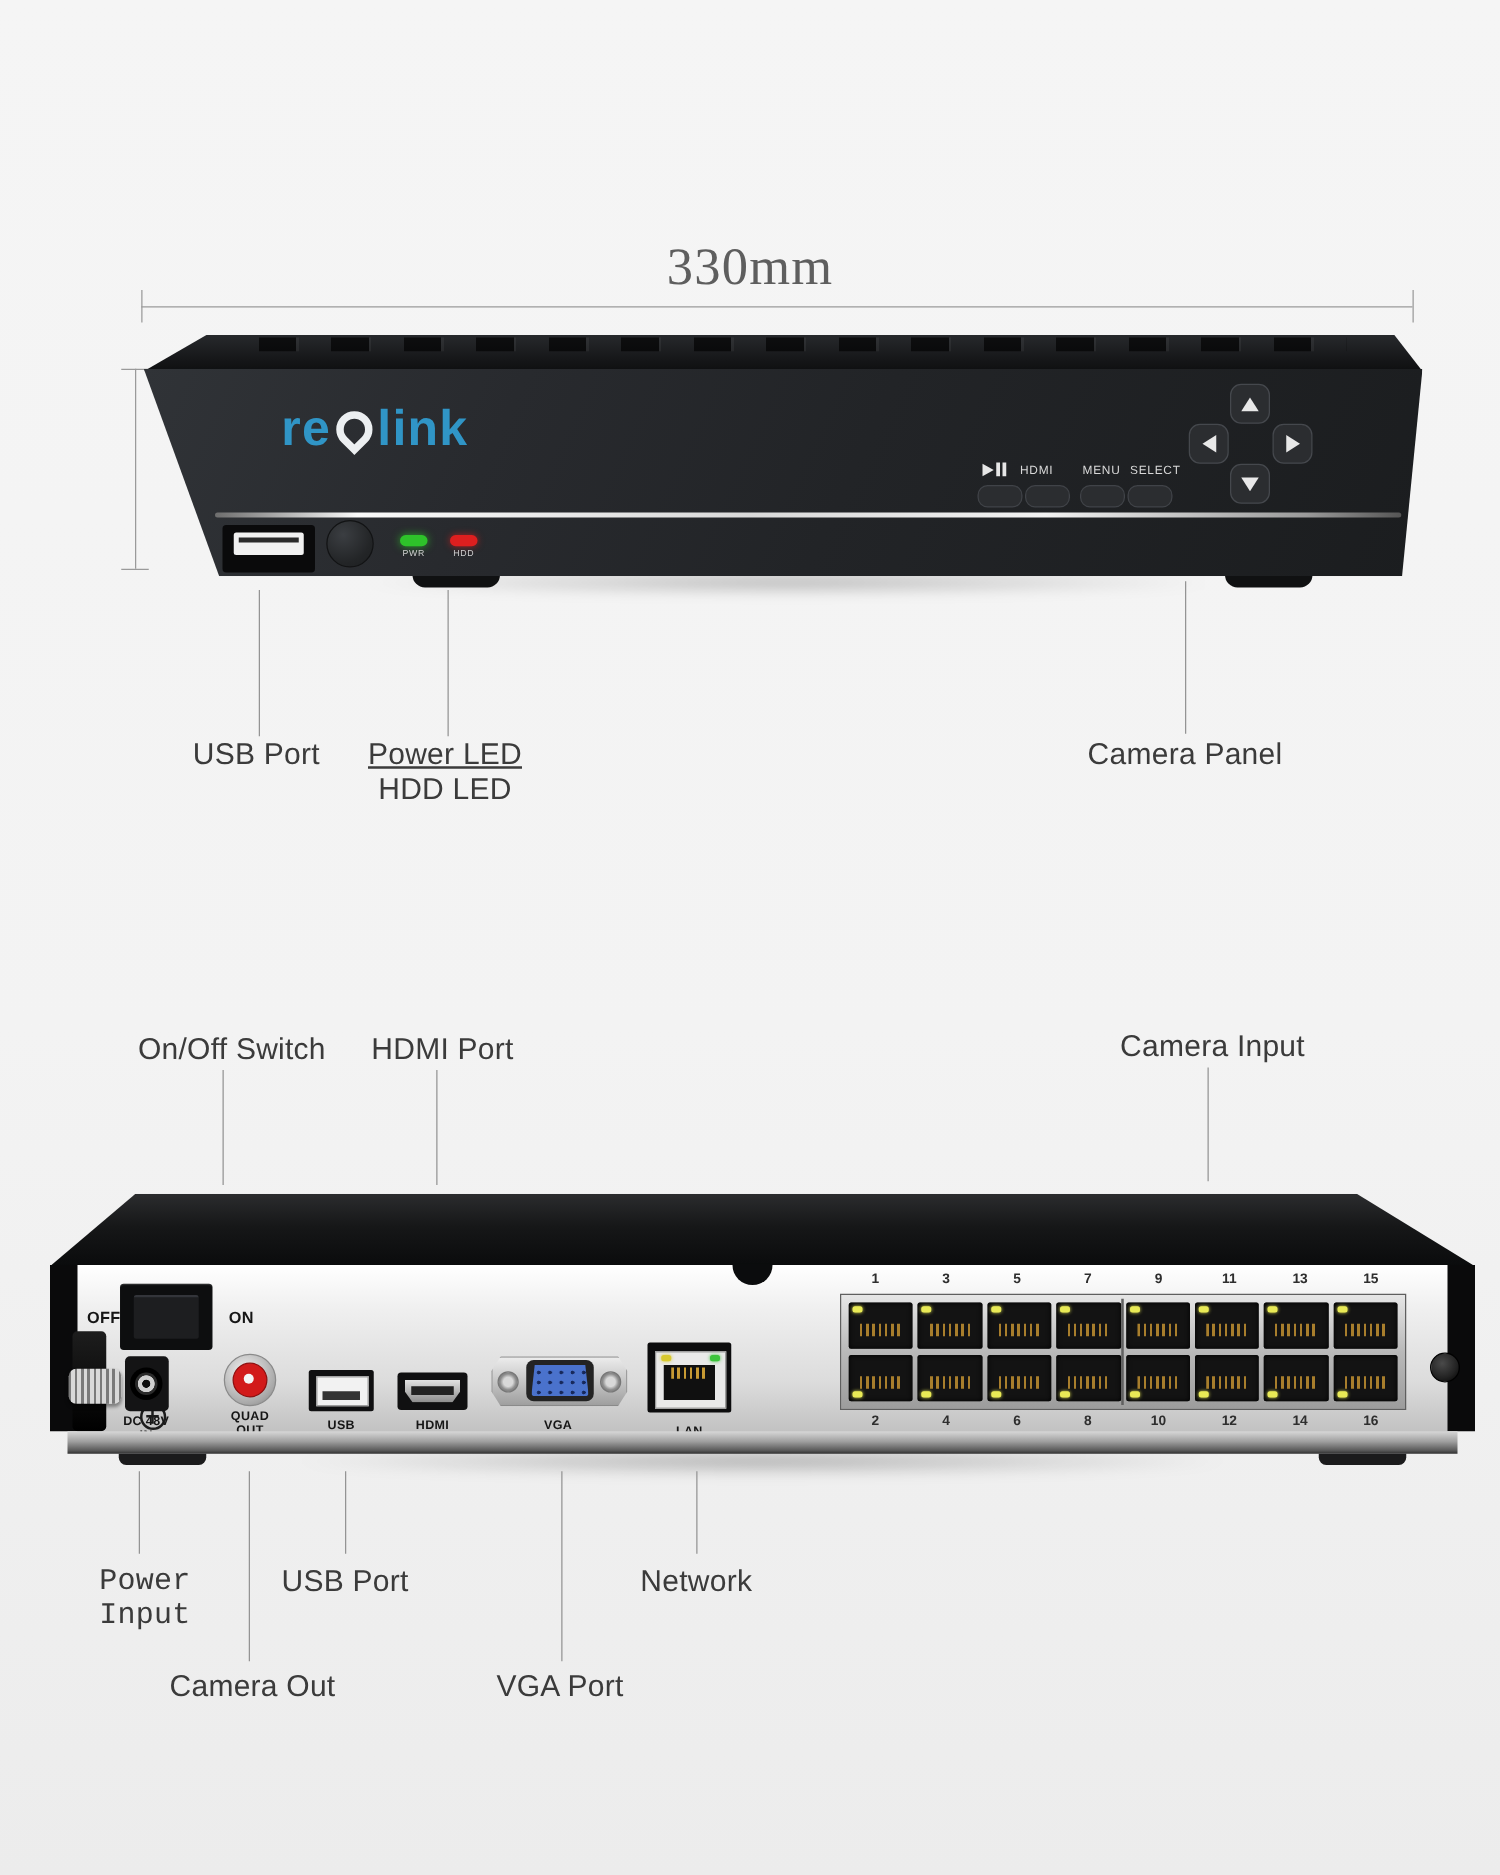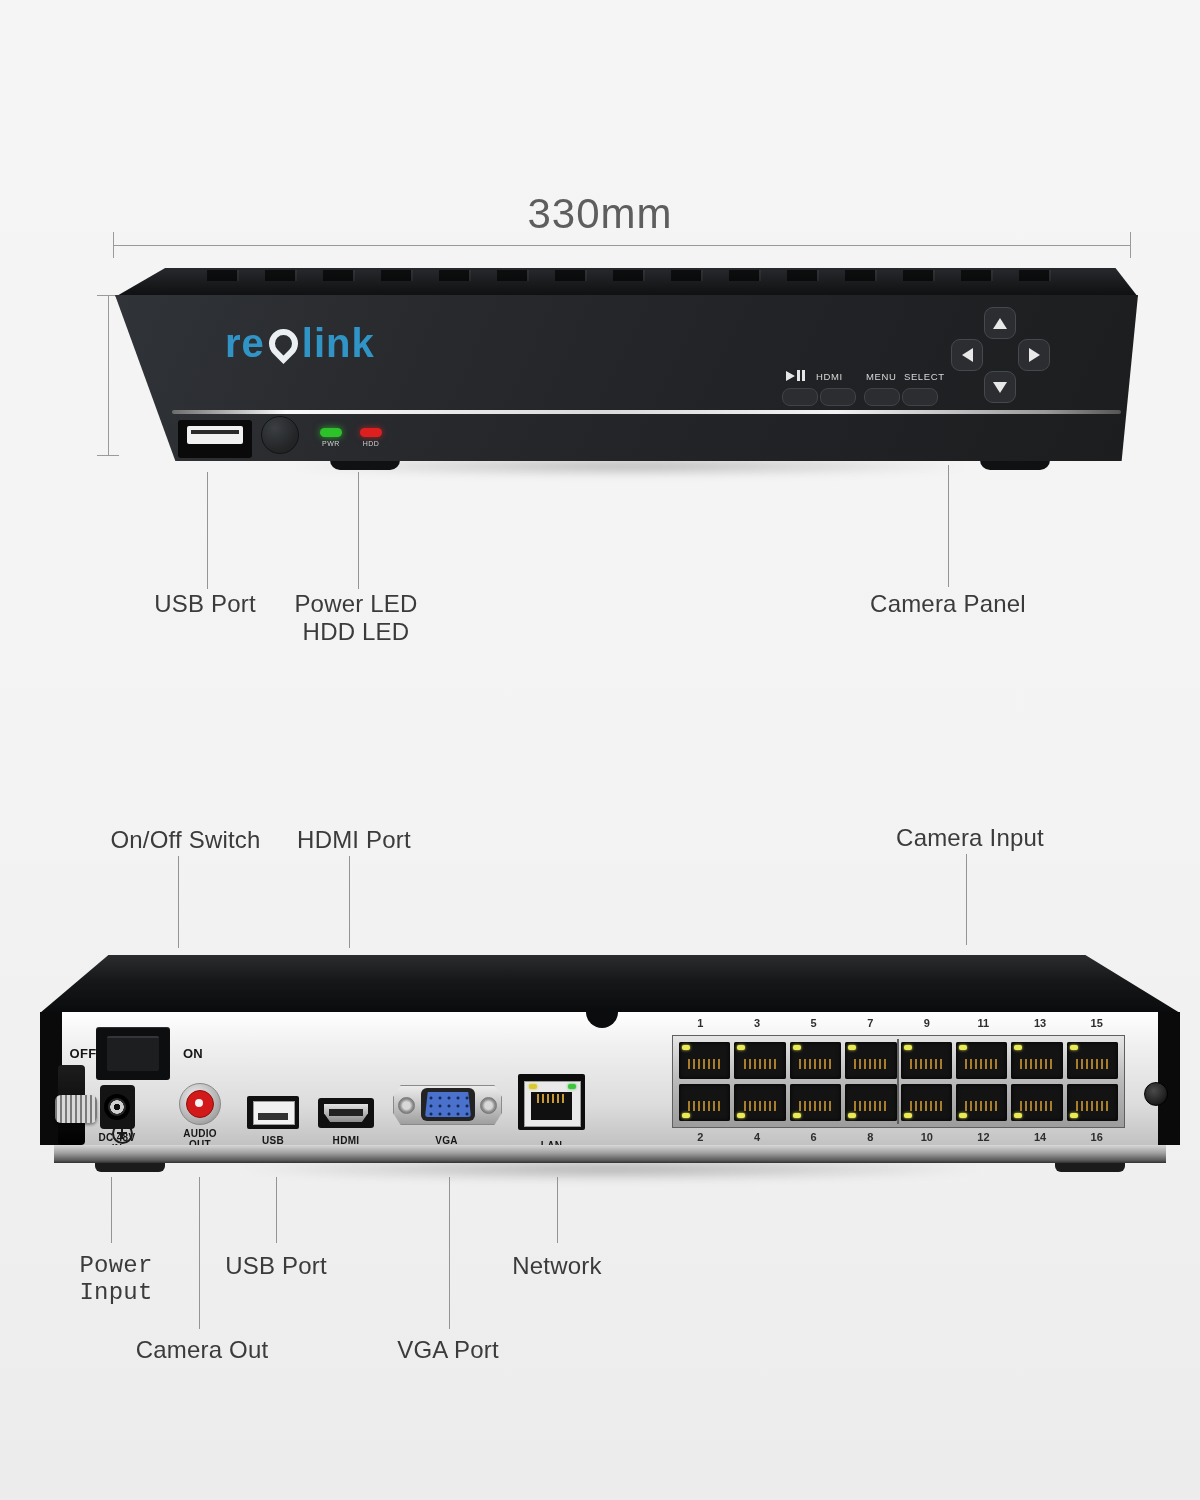--- a/index.html
+++ b/index.html
@@ -3,21 +3,21 @@
 <meta charset="utf-8">
 <style>
   html,body{margin:0;padding:0;}
   body{font-family:"Liberation Sans", sans-serif; background:#f2f2f2;}
   #stage{position:relative;width:1200px;height:1500px;overflow:hidden;
          background:linear-gradient(180deg,#f5f5f5 0%,#f3f3f3 55%,#ececec 100%);}
 
   
   .callout{position:absolute;font-size:24px;color:#3b3b3b;text-align:center;letter-spacing:.2px;}
   .co-line{position:absolute;width:1px;background:#949494;}
-  .dim-text{position:absolute;font-size:42px;color:#5e5e5e;text-align:center;letter-spacing:1px;}
+  .dim-text{position:absolute;font-size:42px;color:#5e5e5e;text-align:center;letter-spacing:1px;font-family:Liberation Serif, serif;}
   .dim-line-h{position:absolute;height:1px;background:#9a9a9a;}
   .dim-line-v{position:absolute;width:1px;background:#9a9a9a;}
   .tick-v{position:absolute;width:1px;height:26px;background:#9a9a9a;}
   .tick-h{position:absolute;width:22px;height:1px;background:#9a9a9a;}
   .soft-shadow{position:absolute;background:radial-gradient(ellipse 50% 50% at 50% 50%,rgba(0,0,0,.28),rgba(0,0,0,0) 70%);filter:blur(5px);}
 
   
   #front-device{position:absolute;left:115px;top:268px;width:1023px;height:212px;}
   .front-lid{position:absolute;left:0;top:0;width:100%;height:29px;
     background:linear-gradient(180deg,#27292c 0%,#151618 70%,#0e0f10 100%);
@@ -187,21 +187,21 @@
         </div>
       <div class="dpad-btn" style="left:869px;top:76px;">
           <span class="tri-down"></span>
         </div>
     </div>
   </div>
 
   <div class="co-line" style="left:207px;top:472px;height:117px;"></div>
   <div class="callout" style="left:125px;top:590px;width:160px;">USB Port</div>
   <div class="co-line" style="left:358px;top:472px;height:117px;"></div>
-  <div class="callout" style="left:276px;top:590px;width:160px;">Power LED</div>
+  <div class="callout" style="left:276px;top:590px;width:160px;text-decoration:underline;">Power LED</div>
   <div class="callout" style="left:276px;top:618px;width:160px;">HDD LED</div>
   <div class="co-line" style="left:948px;top:465px;height:122px;"></div>
   <div class="callout" style="left:848px;top:590px;width:200px;">Camera Panel</div>
 
   <div class="callout" style="left:93px;top:826px;width:185px;">On/Off Switch</div>
   <div class="co-line" style="left:178px;top:856px;height:92px;"></div>
   <div class="callout" style="left:274px;top:826px;width:160px;">HDMI Port</div>
   <div class="co-line" style="left:349px;top:856px;height:92px;"></div>
   <div class="callout" style="left:880px;top:824px;width:180px;">Camera Input</div>
   <div class="co-line" style="left:966px;top:854px;height:91px;"></div>
@@ -235,21 +235,21 @@
         <div>DC 48V</div>
         <div>IN</div>
       </div>
 
       <div class="rca-outer" style="top:71px;">
         <div class="rca-red">
           <div class="rca-hole"></div>
         </div>
       </div>
       <div class="panel-label" style="left:138px;top:116px;width:44px;">
-        <div>AUDIO</div>
+        <div>QUAD</div>
         <div>OUT</div>
       </div>
 
       <div class="usb-back" style="top:84px;">
         <div class="inner">
           <div class="bar"></div>
         </div>
       </div>
       <div class="panel-label" style="left:207px;top:123px;width:52px;">USB</div>
 

